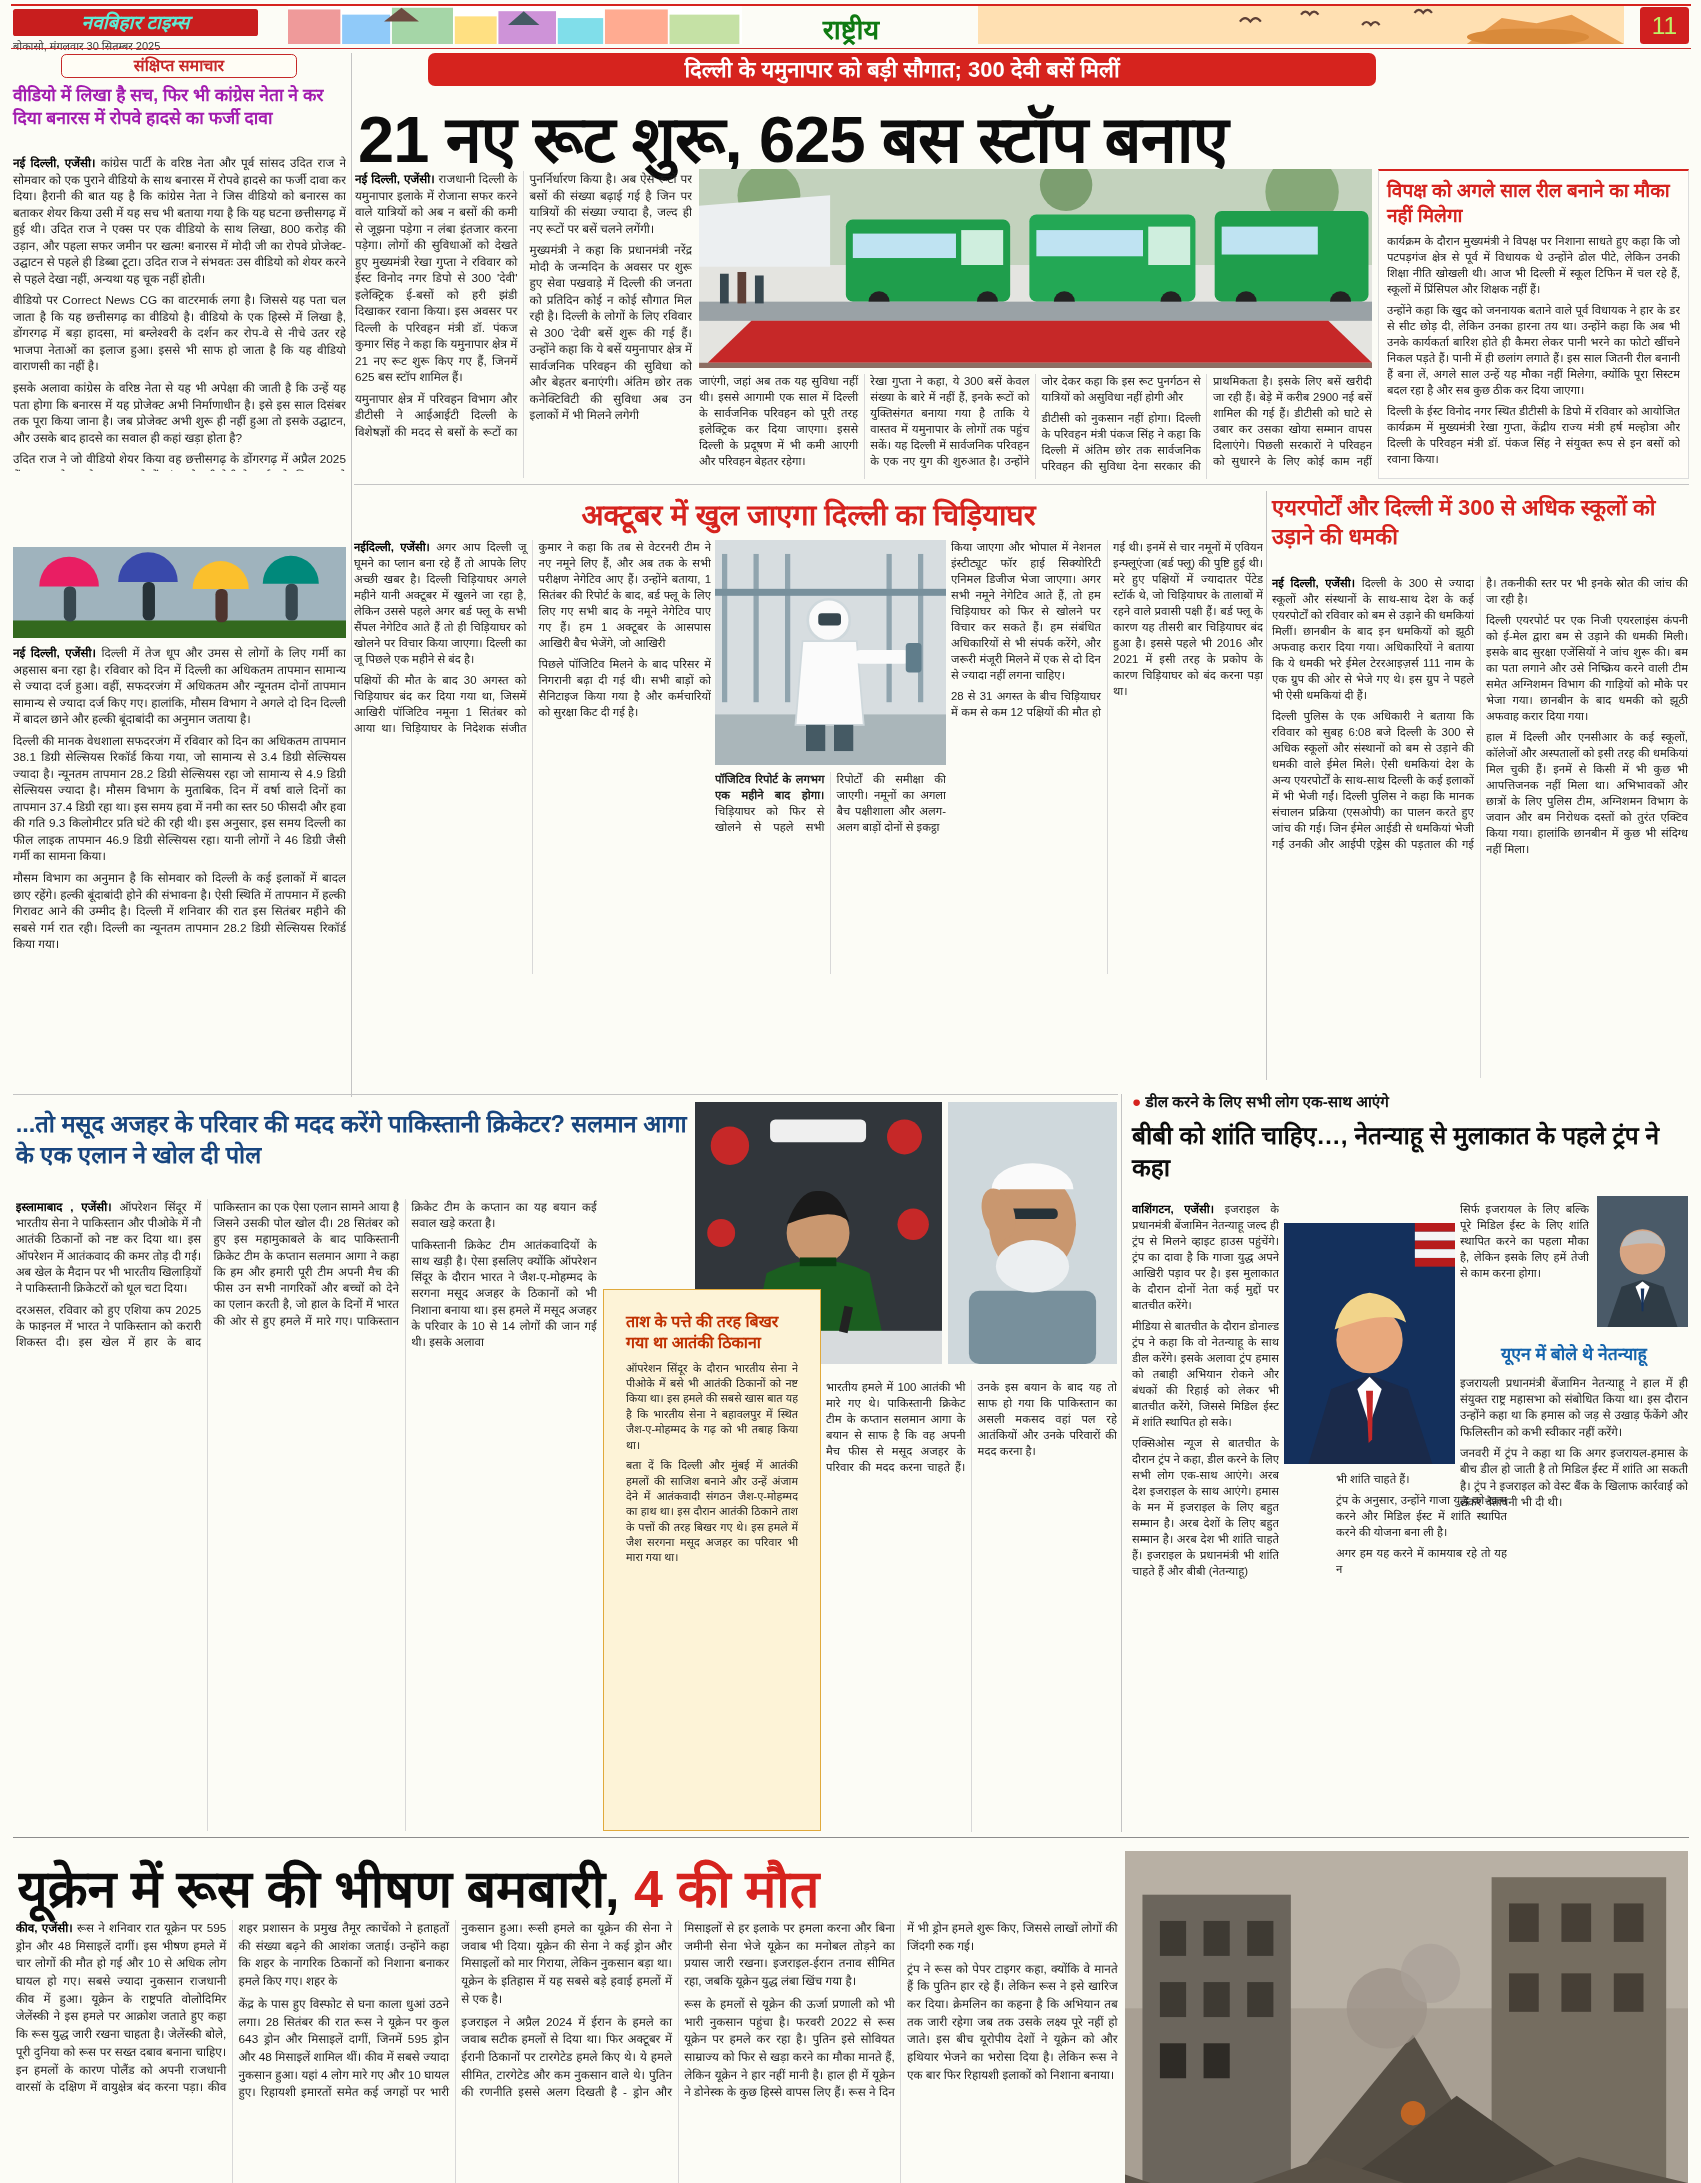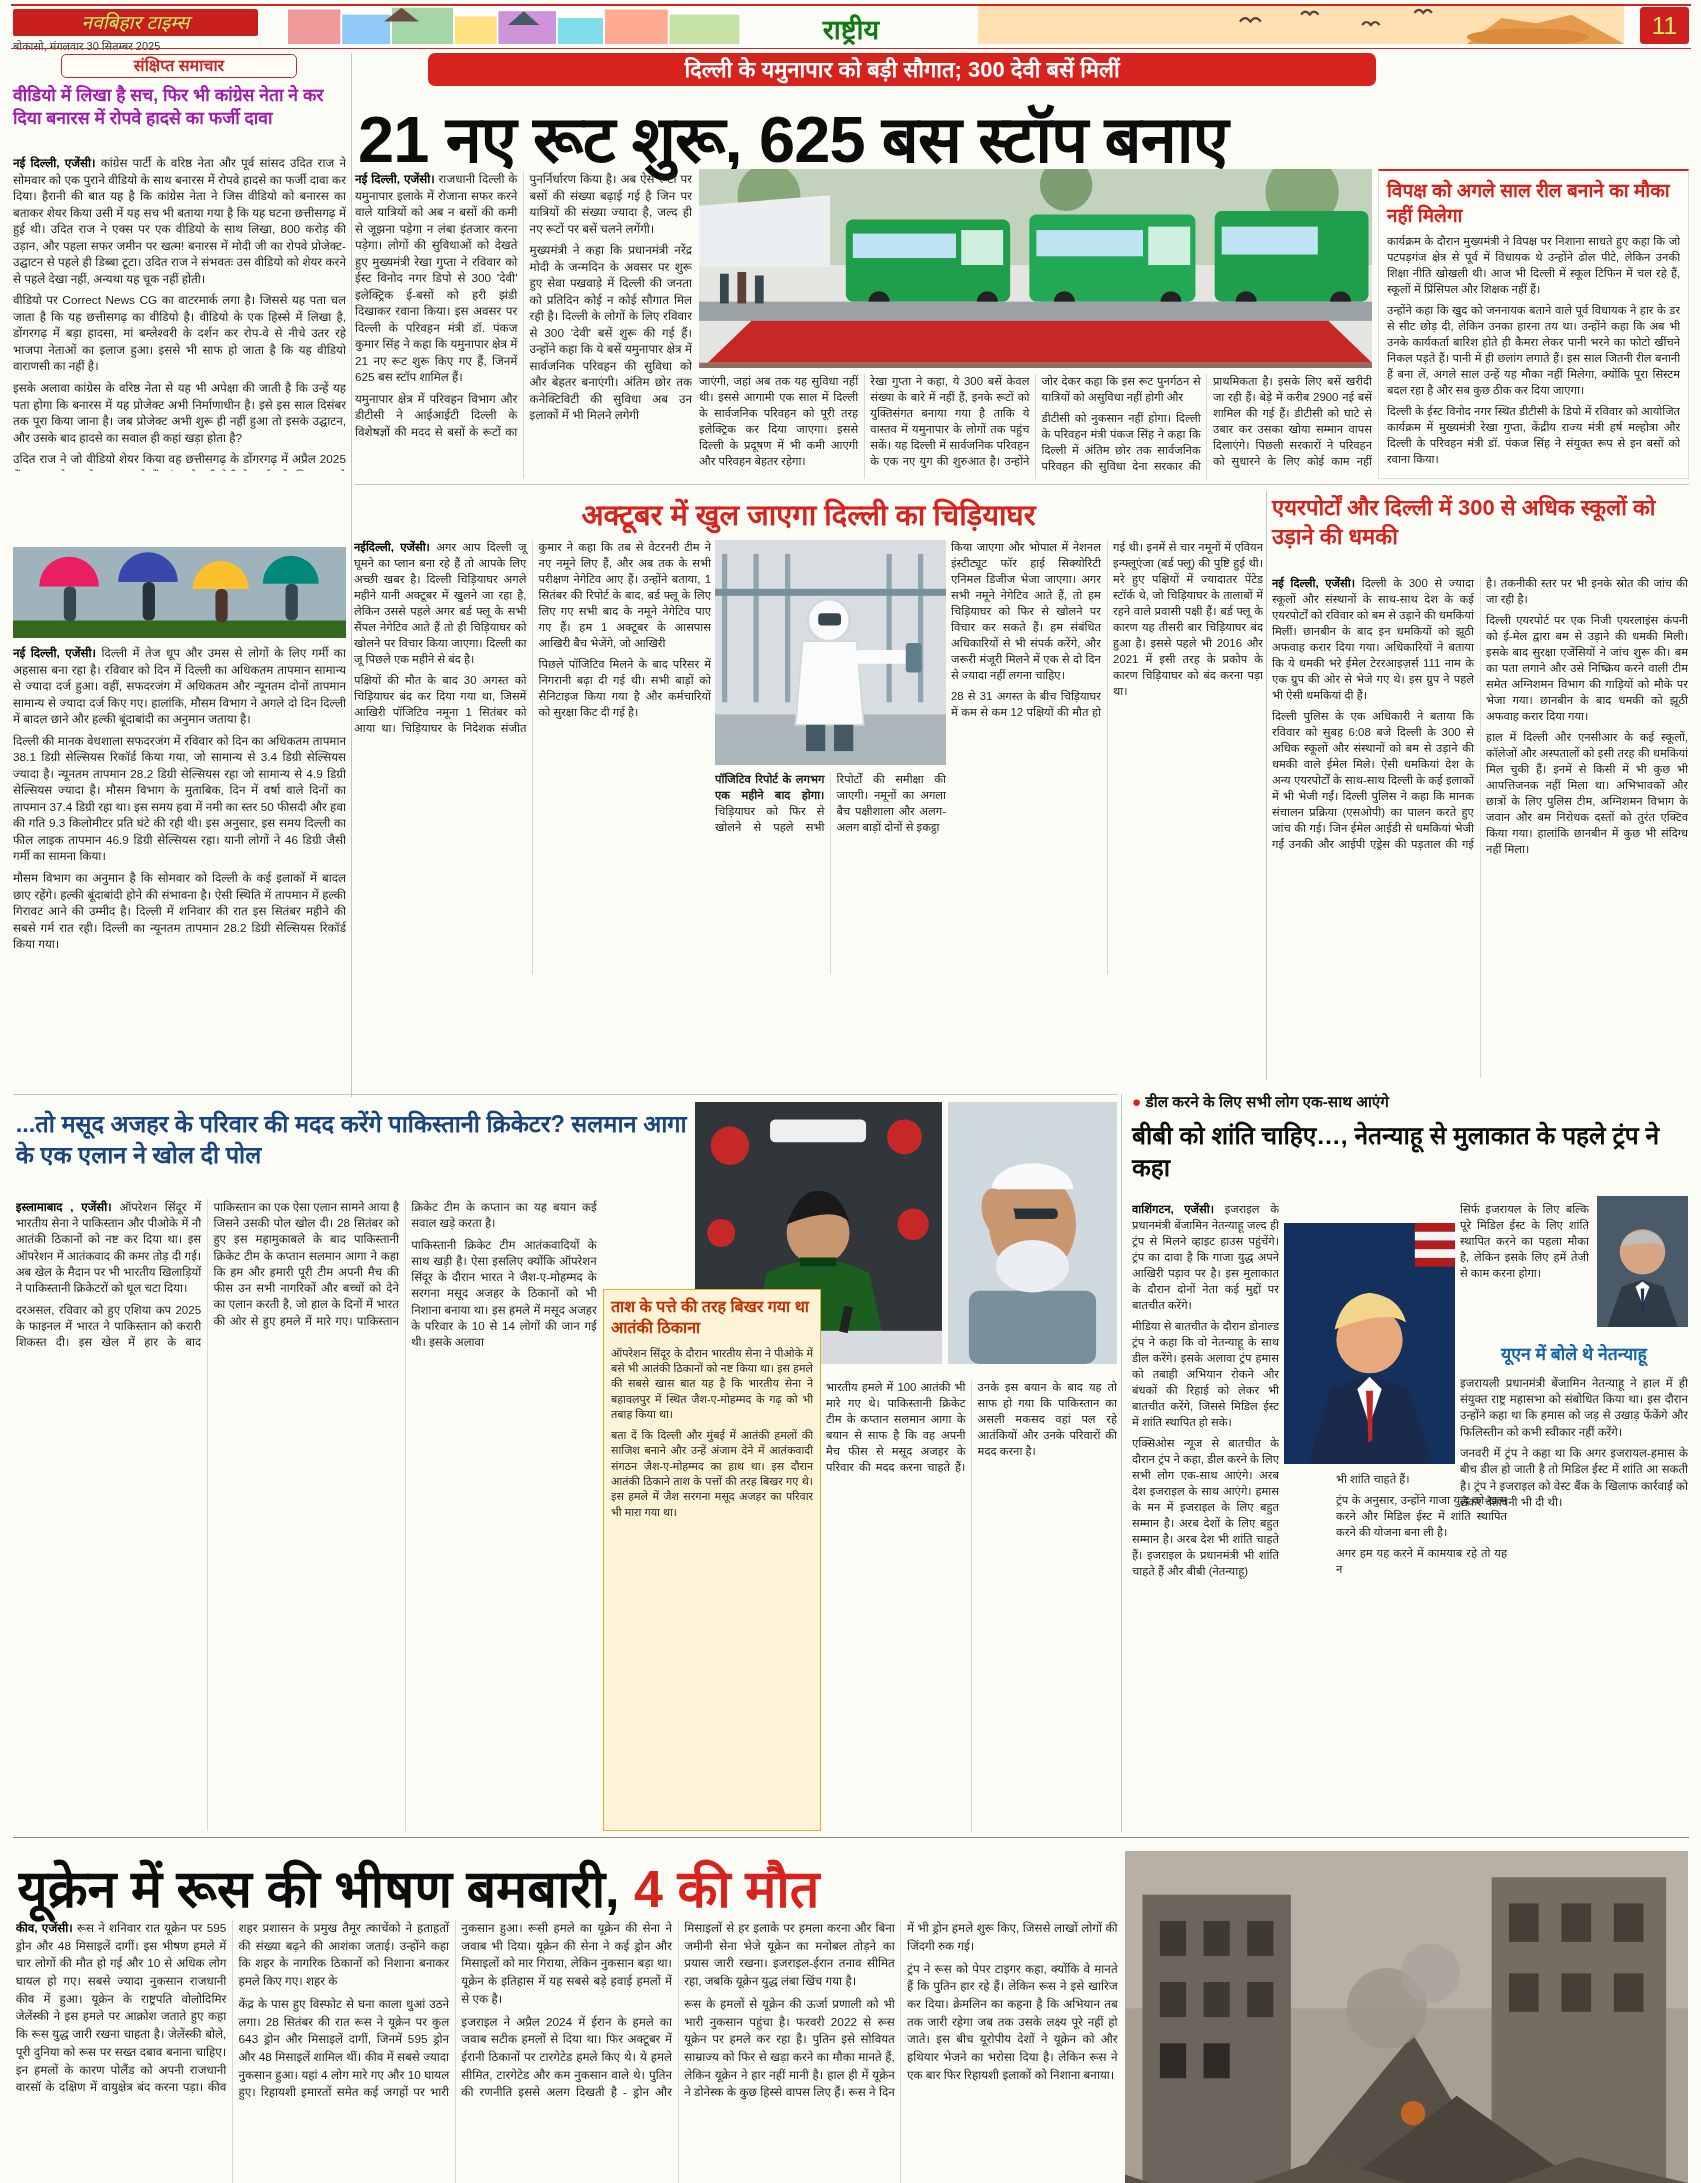--- a/index.html
+++ b/index.html
@@ -14,22 +14,22 @@
 .cols5{column-count:5;column-gap:12.2px;column-rule:0.4px solid #d8d8d8}
 .byline{font-weight:bold;color:#000}
 .rule{background:#c4c4c4}
 .ph{overflow:hidden;background:#e4e4e0}
 .ph svg{width:100%;height:100%;display:block}
 .hl-red{color:#d6231e;font-weight:bold}
 .hl-blue{color:#1464ad;font-weight:bold}
 .hl-navy{color:#a21caf;font-weight:bold}
 .kicker{background:#d6231e;color:#fff;font-weight:bold;text-align:center;border-radius:7px}
 .pgnum{background:#d01f1f;color:#bef264;font-weight:normal;text-align:center;border-radius:3.5px}
-.logo{background:#c81e1e;color:#bef264;font-weight:normal;font-style:italic;text-align:center;border-radius:2.6px}
-.insetbox{background:#fdf3d7;border:0.9px solid #e0a93c;padding:7px;overflow:hidden}
+.logo{background:#c81e1e;color:#5eead4;font-weight:bold;font-style:italic;text-align:center;border-radius:2.6px}
+.insetbox{background:#fdf3d7;border:0.9px solid #e0a93c;padding:22px;overflow:hidden}
 .sidebox{border:0.4px solid #ddd;border-top:2.2px solid #d6231e;padding:7.9px;overflow:hidden;background:#fffdf8}
 .center{text-align:center}
 </style>
 </head>
 <body>
 
 <div id="page">
 
   <div class="abs rule" style="left:10.5px;top:3.5px;width:1680px;height:2.2px;background:#d6231e"></div>
   <div class="abs logo" style="left:13px;top:8.7px;width:245px;height:27px;font-size:19px;line-height:27px">नवबिहार टाइम्स</div>

